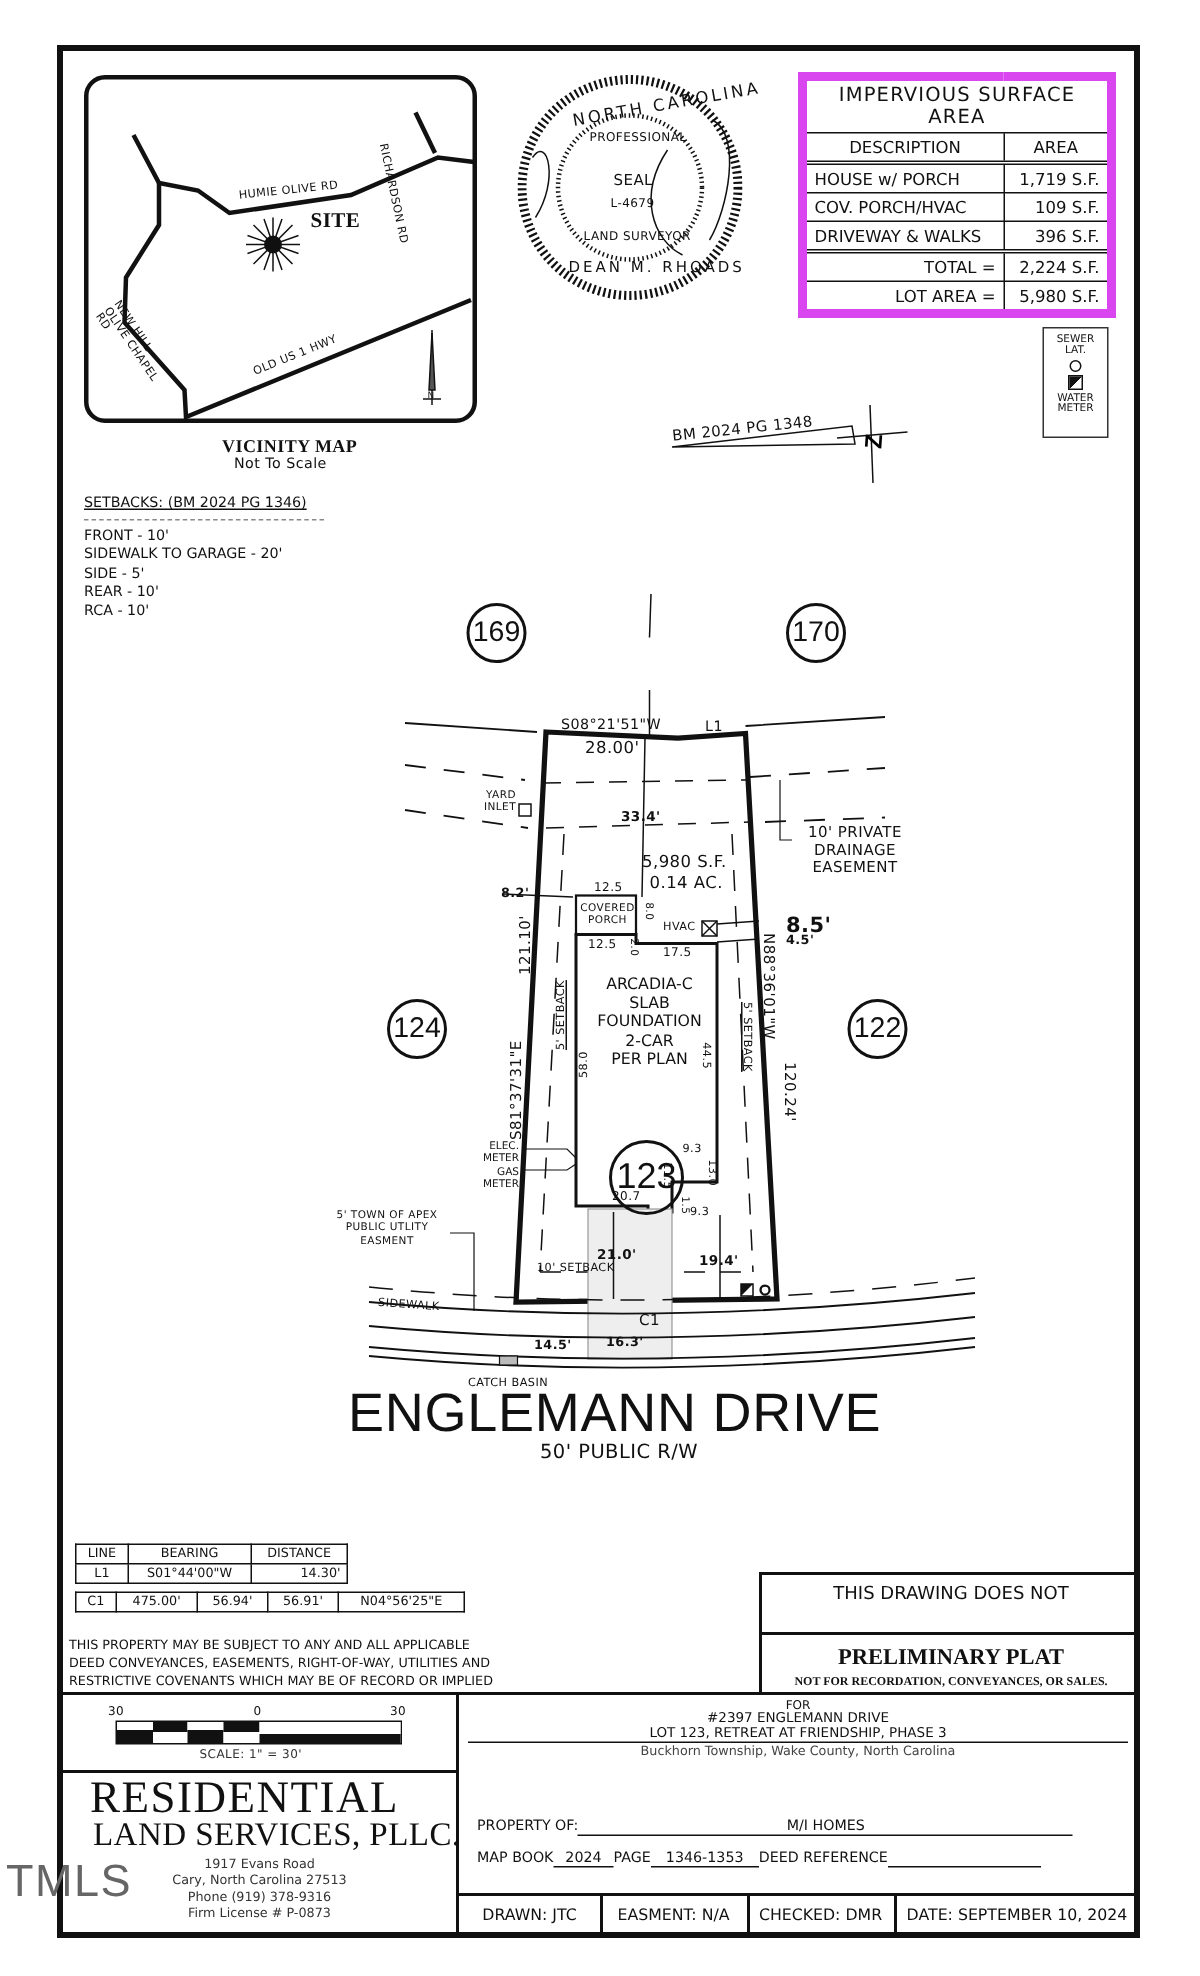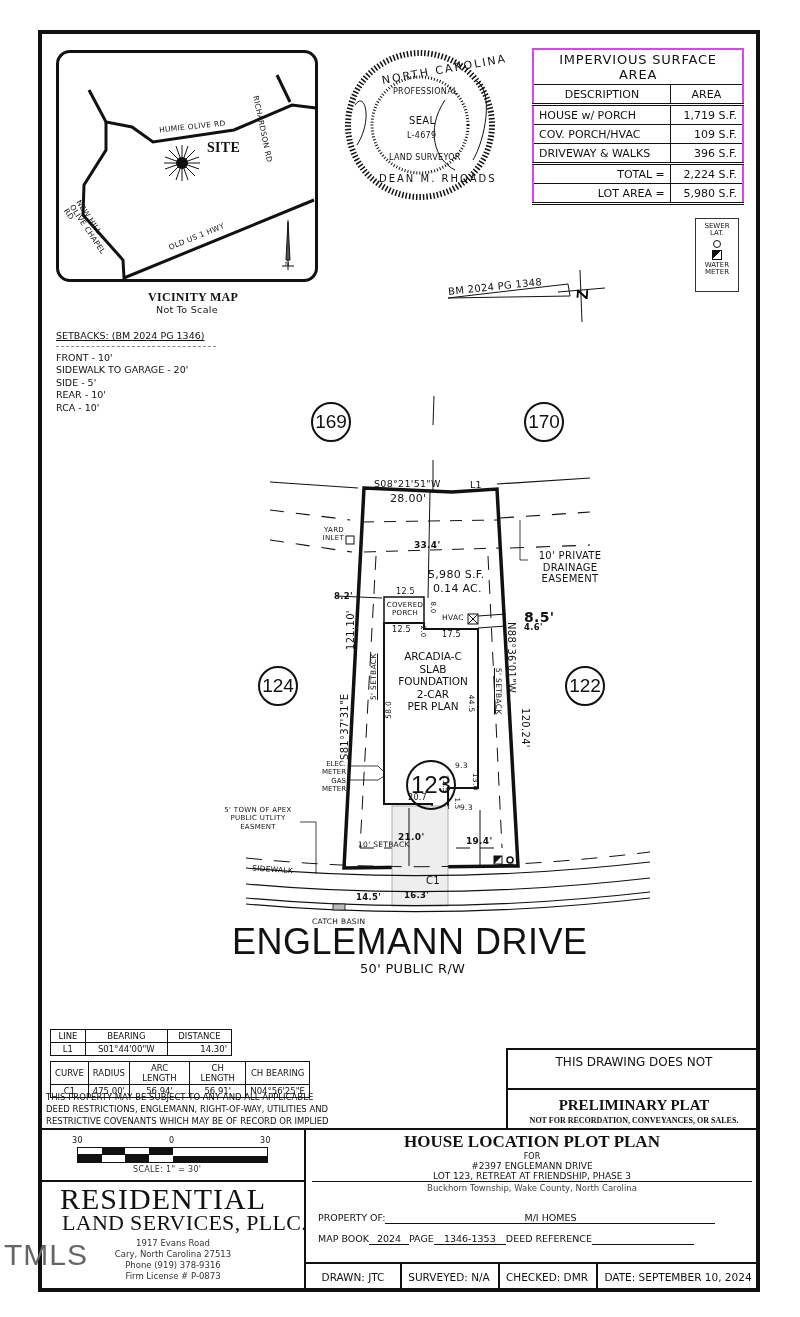--- a/index.html
+++ b/index.html
@@ -5,21 +5,21 @@
   html, body { margin:0; padding:0; background:#fff; }
   body { width:800px; height:1317px; position:relative; overflow:hidden;
          font-family:"DejaVu Sans", sans-serif; color:#111; }
   .abs { position:absolute; }
   .frame { position:absolute; left:38px; top:30px; width:722px; height:1262px;
            border:4px solid #111; box-sizing:border-box; }
   .t { position:absolute; white-space:nowrap; font-size:10px; line-height:1; letter-spacing:0.3px; }
   .serif { font-family:"Liberation Serif", serif; }
 
   
-  .imp { position:absolute; left:532px; top:48px; width:212px; border:2px solid #d946ef;
+  .imp { position:absolute; left:532px; top:48px; width:212px; border:6px solid #d946ef;
          border-collapse:collapse; font-size:11px; }
   .imp td { border:1px solid #111; padding:2px 5px; height:14px; }
   .imp .hd { font-size:13px; text-align:center; letter-spacing:0.8px; }
   .imp .r { text-align:right; }
   .imp .c { text-align:center; }
   .imp .dbl td { border-bottom:3px double #111; }
 
   .small-tbl { position:absolute; border-collapse:collapse; font-size:8.5px; }
   .small-tbl td { border:1px solid #111; padding:1px 4px; text-align:center; }
 
@@ -211,21 +211,21 @@
 <div class="t" style="left:414px;top:541px;font-size:9px;font-weight:bold;">33.4'</div>
 <div class="t" style="left:538px;top:550px;font-size:10px;width:64px;white-space:normal;text-align:center;line-height:1.15;">10' PRIVATE DRAINAGE EASEMENT</div>
 <div class="t" style="left:428px;top:569px;font-size:11px;">5,980 S.F.</div>
 <div class="t" style="left:433px;top:583px;font-size:11px;">0.14 AC.</div>
 <div class="t" style="left:334px;top:592px;font-size:8.5px;font-weight:bold;">8.2'</div>
 <div class="t" style="left:396px;top:588px;font-size:8px;">12.5</div>
 <div class="t" style="left:386px;top:601px;font-size:7px;width:38px;white-space:normal;text-align:center;line-height:1.2;">COVERED PORCH</div>
 <div class="t" style="left:426px;top:604px;font-size:7px;transform:rotate(90deg);">8.0</div>
 <div class="t" style="left:442px;top:614px;font-size:7.5px;">HVAC</div>
 <div class="t" style="left:524px;top:610px;font-size:14px;font-weight:bold;">8.5'</div>
-<div class="t" style="left:524px;top:623px;font-size:8.5px;font-weight:bold;">4.6'</div>
+<div class="t" style="left:524px;top:623px;font-size:8.5px;font-weight:bold;">4.5'</div>
 <div class="t" style="left:392px;top:626px;font-size:8px;">12.5</div>
 <div class="t" style="left:416px;top:628px;font-size:7px;transform:rotate(90deg);">2.0</div>
 <div class="t" style="left:442px;top:631px;font-size:8px;">17.5</div>
 
 <div class="abs" style="left:392px;top:650px;width:82px;text-align:center;font-size:10.5px;line-height:12.5px;">
   <div>ARCADIA-C</div>
   <div>SLAB</div>
   <div>FOUNDATION</div>
   <div>2-CAR</div>
   <div>PER PLAN</div>
@@ -272,40 +272,33 @@
   <tr>
         <td>L1</td>
         <td>S01°44'00"W</td>
         <td style="text-align:right;">14.30'</td>
       </tr>
 </tbody>
   </table>
 
 <table class="small-tbl" style="left:50px;top:1061px;width:260px;">
   <tbody>
-      <tr>
-        <td>CURVE</td>
-        <td>RADIUS</td>
-        <td>ARC LENGTH</td>
-        <td>CH LENGTH</td>
-        <td>CH BEARING</td>
-      </tr>
   <tr>
         <td>C1</td>
         <td>475.00'</td>
         <td>56.94'</td>
         <td>56.91'</td>
         <td>N04°56'25"E</td>
       </tr>
 </tbody>
   </table>
 
 <div class="abs" style="left:46px;top:1091px;font-size:8.5px;line-height:12px;">
   <div>THIS PROPERTY MAY BE SUBJECT TO ANY AND ALL APPLICABLE</div>
-  <div>DEED RESTRICTIONS, ENGLEMANN, RIGHT-OF-WAY, UTILITIES AND</div>
+  <div>DEED CONVEYANCES, EASEMENTS, RIGHT-OF-WAY, UTILITIES AND</div>
   <div>RESTRICTIVE COVENANTS WHICH MAY BE OF RECORD OR IMPLIED</div>
 </div>
 
 <div class="tb-cell" style="left:506px;top:1048px;width:254px;height:42px;text-align:center;font-size:12px;line-height:17px;padding-top:4px;border-right:none;">
   <div>THIS DRAWING DOES NOT</div>
 </div>
 <div class="tb-cell" style="left:506px;top:1088px;width:254px;height:42px;text-align:center;border-right:none;">
   <div class="serif" style="font-weight:bold;font-size:15px;margin-top:7px;">PRELIMINARY PLAT</div>
   <div class="serif" style="font-weight:bold;font-size:8px;margin-top:2px;">NOT FOR RECORDATION, CONVEYANCES, OR SALES.</div>
 </div>
@@ -330,36 +323,35 @@
 <div class="t serif" style="left:62px;top:1212px;font-size:22px;">LAND SERVICES, PLLC.</div>
 <div class="abs" style="left:102px;top:1238px;width:142px;text-align:center;font-size:8.5px;line-height:11px;color:#333;">
   <div>1917 Evans Road</div>
   <div>Cary, North Carolina 27513</div>
   <div>Phone (919) 378-9316</div>
   <div>Firm License # P-0873</div>
 </div>
 <div class="t" style="left:4px;top:1240px;font-size:30px;font-weight:100;color:#666;letter-spacing:1px;font-family:'Liberation Sans',sans-serif;">TMLS</div>
 
 <div class="abs" style="left:306px;top:1132px;width:452px;text-align:center;">
-  <div class="serif" style="font-weight:bold;font-size:17px;">HOUSE LOCATION PLOT PLAN</div>
   <div style="font-size:8px;">FOR</div>
   <div style="font-size:9px;">#2397 ENGLEMANN DRIVE</div>
   <div style="font-size:9px;border-bottom:1.5px solid #111;margin:0 6px;">LOT 123, RETREAT AT FRIENDSHIP, PHASE 3</div>
   <div style="font-size:8.5px;color:#444;margin-top:1px;">Buckhorn Township, Wake County, North Carolina</div>
 </div>
 <div class="abs" style="left:318px;top:1212px;font-size:9.5px;display:flex;">
   <span>PROPERTY OF:</span>
   <span class="uline" style="width:330px;">M/I HOMES</span>
 </div>
 <div class="abs" style="left:318px;top:1233px;font-size:9.5px;display:flex;">
   <span>MAP BOOK</span>
   <span class="uline" style="width:40px;">2024</span>
   <span>PAGE</span>
   <span class="uline" style="width:72px;">1346-1353</span>
   <span>DEED REFERENCE</span>
   <span class="uline" style="width:102px;"></span>
 </div>
 
 <div class="abs" style="left:306px;top:1262px;width:454px;border-top:2px solid #111;"></div>
 <div class="bottom-cell" style="left:306px;width:94px;">DRAWN: JTC</div>
-<div class="bottom-cell" style="left:400px;width:98px;">SURVEYED: N/A</div>
+<div class="bottom-cell" style="left:400px;width:98px;">EASMENT: N/A</div>
 <div class="bottom-cell" style="left:498px;width:98px;">CHECKED: DMR</div>
 <div class="bottom-cell" style="left:596px;width:164px;border-right:none;">DATE: SEPTEMBER 10, 2024</div>
 
 </body></html>

